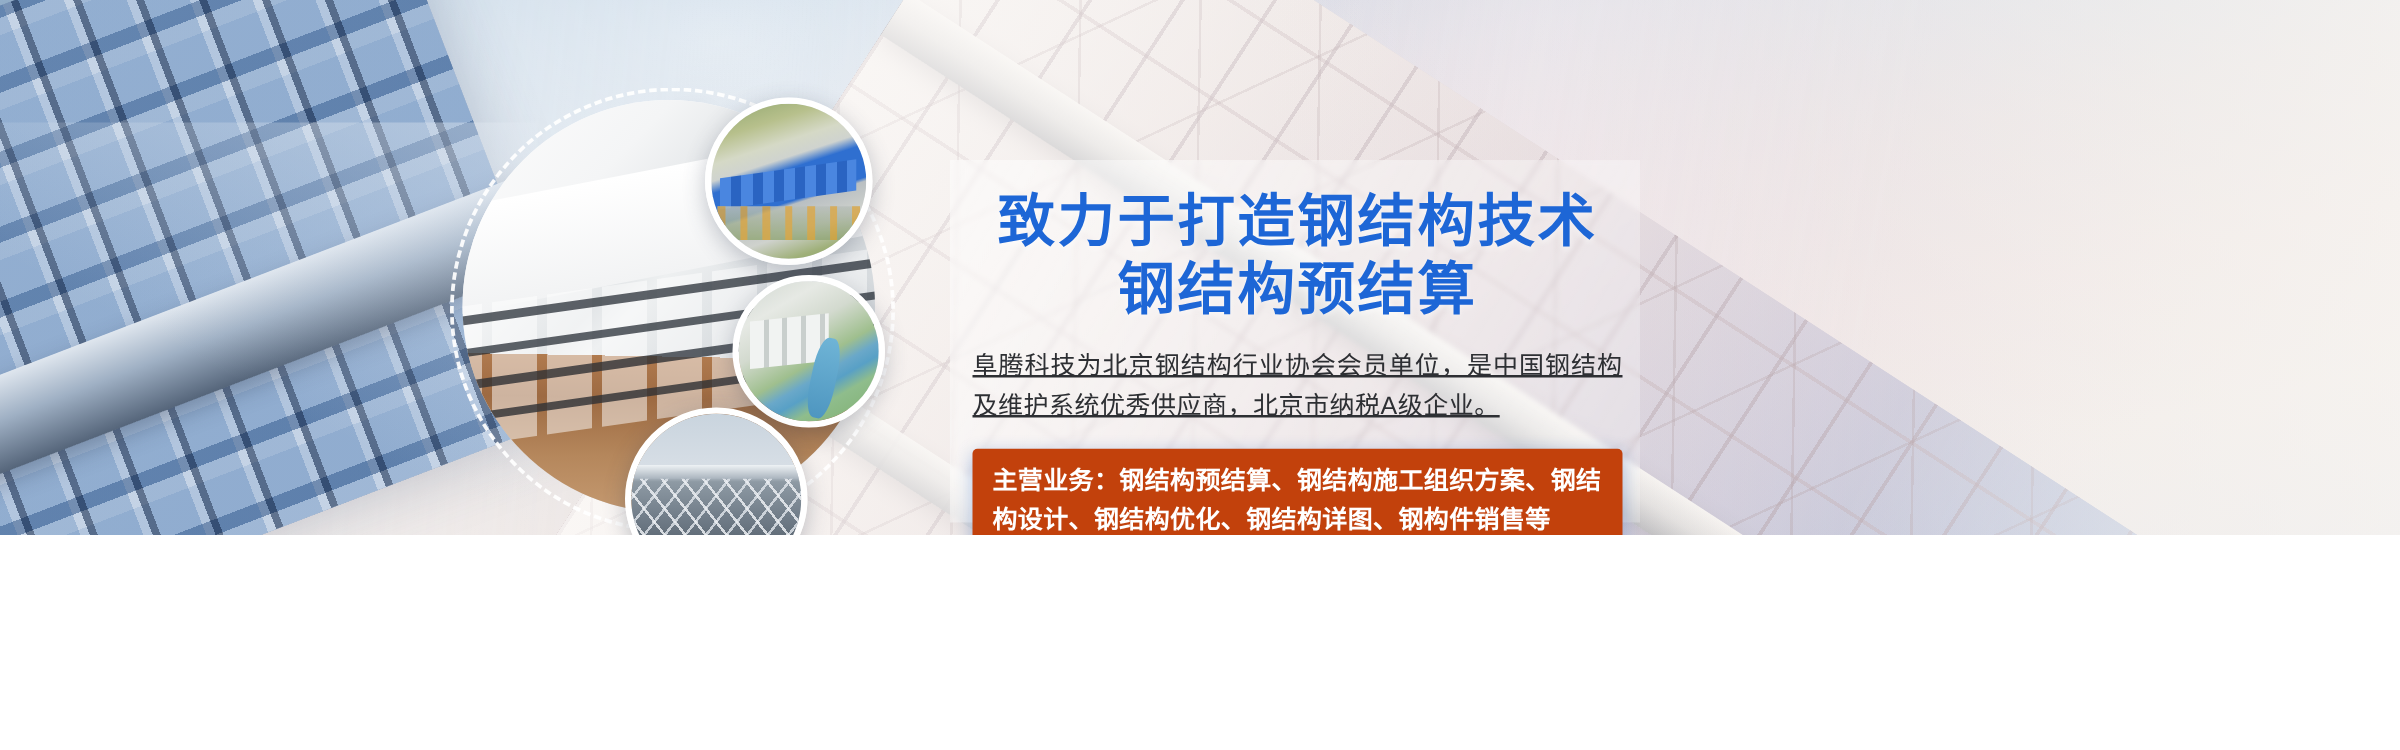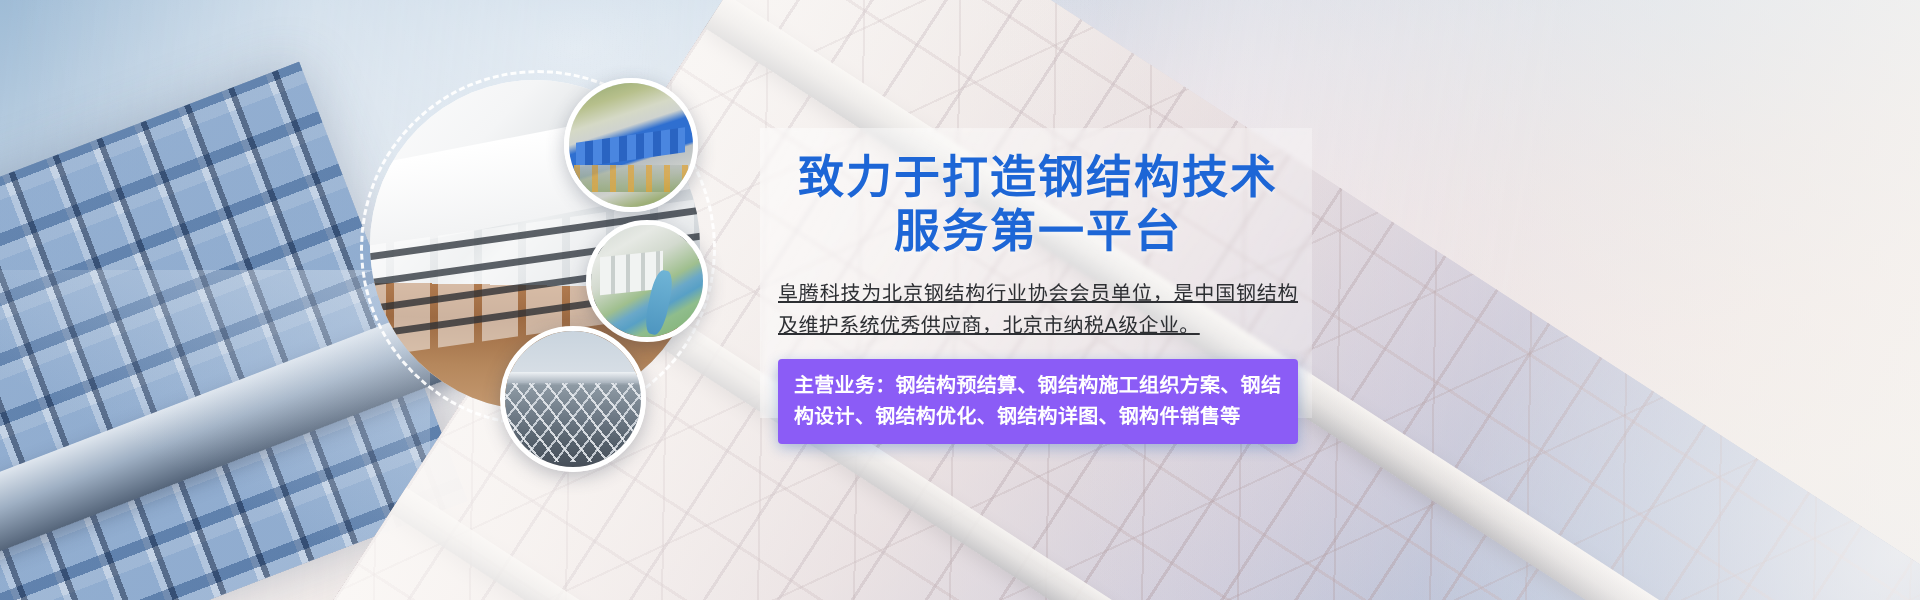--- a/index.html
+++ b/index.html
@@ -1,21 +1,21 @@
 <!DOCTYPE html>
 <html lang="zh-CN"><head>
 <meta charset="utf-8">
 <title>Banner</title>
 <style>
   html,body{margin:0;padding:0;background:#fff;}
   body{font-family:"Liberation Sans","DejaVu Sans",sans-serif;}
 
   .banner{
     position:relative;
-    width:1920px;height:600px;
+    width:1920px;height:428px;
     overflow:hidden;
     background:#cfd9e4;
   }
 
   
   .sky{
     position:absolute;inset:0;
     background:
       radial-gradient(ellipse 900px 520px at 30% 8%,  rgba(255,255,255,.55), rgba(255,255,255,0) 62%),
       radial-gradient(ellipse 820px 600px at 62% 40%, rgba(236,222,228,.85), rgba(236,222,228,0) 70%),
@@ -247,21 +247,21 @@
     font-size:20px;
     line-height:1.62;
     letter-spacing:.4px;
     font-weight:500;
     text-align:justify;
     text-decoration:underline;
   }
 
   .biz{
     margin-top:18px;
-    background:#8b5cf6;
+    background:#c2410c;
     color:#fff;
     font-size:20px;
     font-weight:700;
     line-height:1.52;
     letter-spacing:.3px;
     padding:11px 16px 13px;
     border-radius:4px;
     box-shadow:0 4px 14px rgba(26,90,190,.32);
   }
 </style>
@@ -308,21 +308,21 @@
       <div class="photo-truss"></div>
     </div>
   </div>
 
   <div class="panel"></div>
 
   <div class="content">
 
     <h1 class="headline">
       <span>致力于打造钢结构技术</span>
-      <span class="l2">服务第一平台</span>
+      <span class="l2">钢结构预结算</span>
     </h1>
 
     <p class="lede">阜腾科技为北京钢结构行业协会会员单位，是中国钢结构及维护系统优秀供应商，北京市纳税A级企业。</p>
 
     <div class="biz">主营业务：钢结构预结算、钢结构施工组织方案、钢结构设计、钢结构优化、钢结构详图、钢构件销售等</div>
 
   </div>
 
 </div>
 

